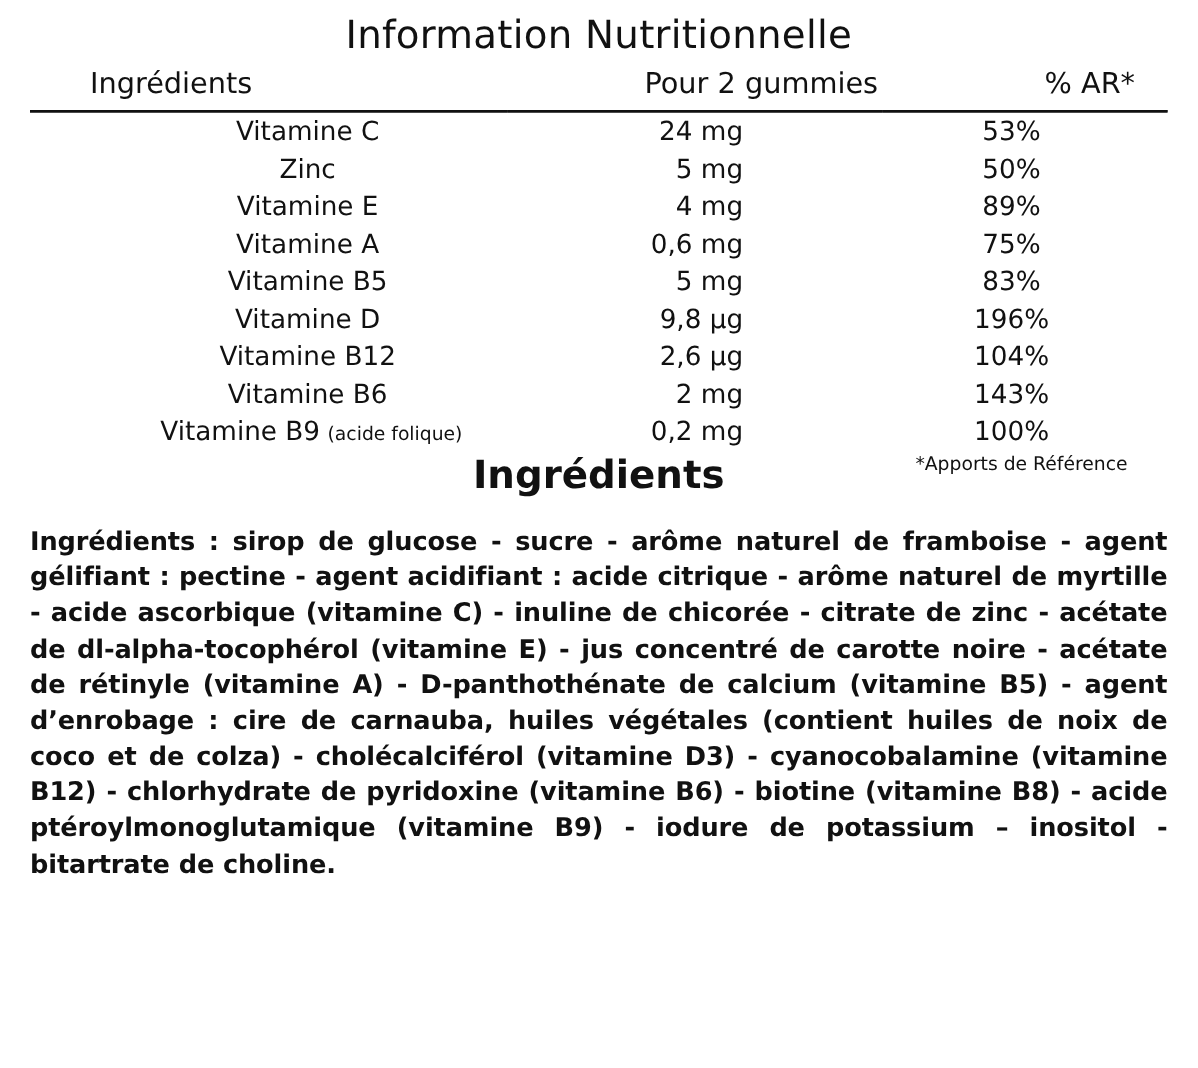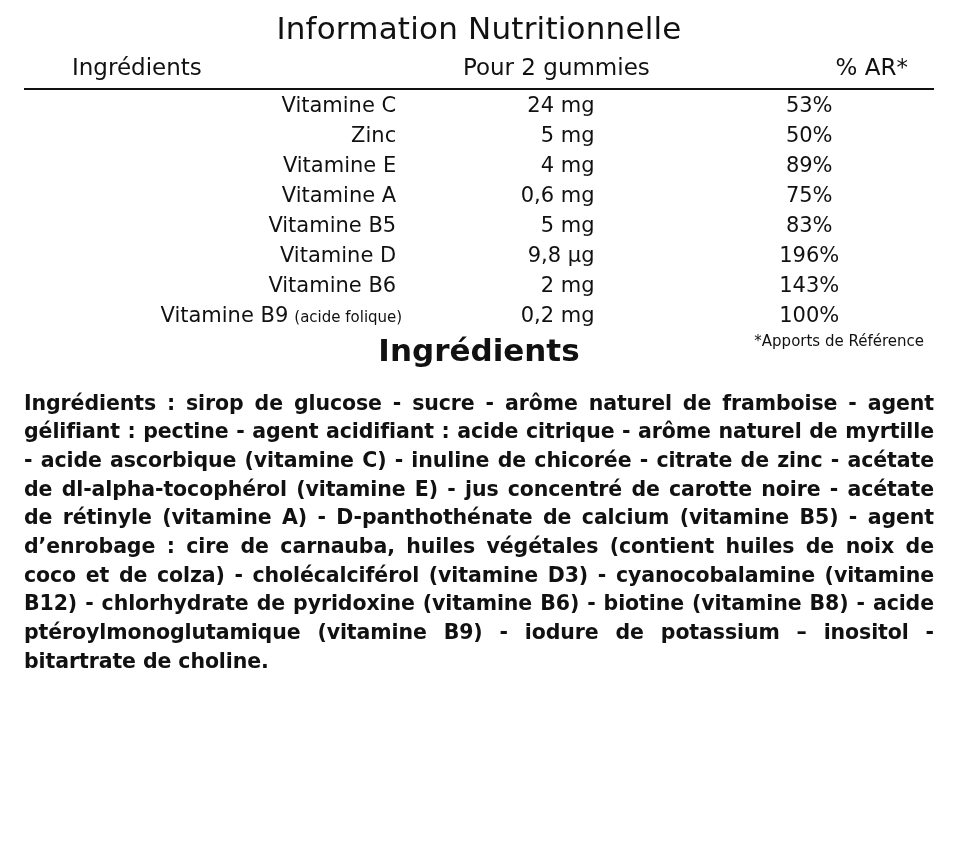--- a/index.html
+++ b/index.html
@@ -43,46 +43,46 @@
   .nutrition-table col.c-ar  { width: 25%; }
 
   .nutrition-table thead th {
     font-size: 23px;
     font-weight: 400;
     padding: 2px 4px 8px 4px;
     border-bottom: 2px solid #111;
     color: #111;
   }
   .th-ing { text-align: left; padding-left: 48px !important; }
-  .th-amt { text-align: center; }
+  .th-amt { text-align: right; }
   .th-ar  { text-align: right; padding-right: 26px !important; }
 
   .nutrition-table tbody td {
     font-size: 21px;
     font-weight: 400;
     padding: 3px 4px;
     color: #111;
   }
-  .td-ing { text-align: right; padding-left: 72px !important; white-space: nowrap; }
+  .td-ing { text-align: center; padding-left: 72px !important; white-space: nowrap; }
   .td-amt { text-align: right; padding-right: 112px !important; }
   .td-ar  { text-align: center; padding-right: 26px !important; }
 
   .sub-note {
     font-size: 15px;
     color: #111;
     margin-left: 6px;
   }
 
   .footnote-row {
     position: relative;
     height: 28px;
   }
   .footnote {
     position: absolute;
-    right: 10px;
+    right: 32px;
     top: 2px;
     font-size: 15px;
     color: #111;
   }
 
   
   .ingredients-block {
     padding: 0 18px 0 18px;
     margin-top: -26px;
   }
@@ -150,20 +150,25 @@
           <td class="td-ing"><span>Vitamine B5</span><span class="sub-note"></span></td>
           <td class="td-amt">5 mg</td>
           <td class="td-ar">83%</td>
         </tr>
         <tr>
           <td class="td-ing"><span>Vitamine D</span><span class="sub-note"></span></td>
           <td class="td-amt">9,8 µg</td>
           <td class="td-ar">196%</td>
         </tr>
         <tr>
+          <td class="td-ing"><span>Vitamine B12</span><span class="sub-note"></span></td>
+          <td class="td-amt">2,6 µg</td>
+          <td class="td-ar">104%</td>
+        </tr>
+        <tr>
           <td class="td-ing"><span>Vitamine B6</span><span class="sub-note"></span></td>
           <td class="td-amt">2 mg</td>
           <td class="td-ar">143%</td>
         </tr>
         <tr>
           <td class="td-ing"><span>Vitamine B9</span><span class="sub-note">(acide folique)</span></td>
           <td class="td-amt">0,2 mg</td>
           <td class="td-ar">100%</td>
         </tr>
       </tbody>

